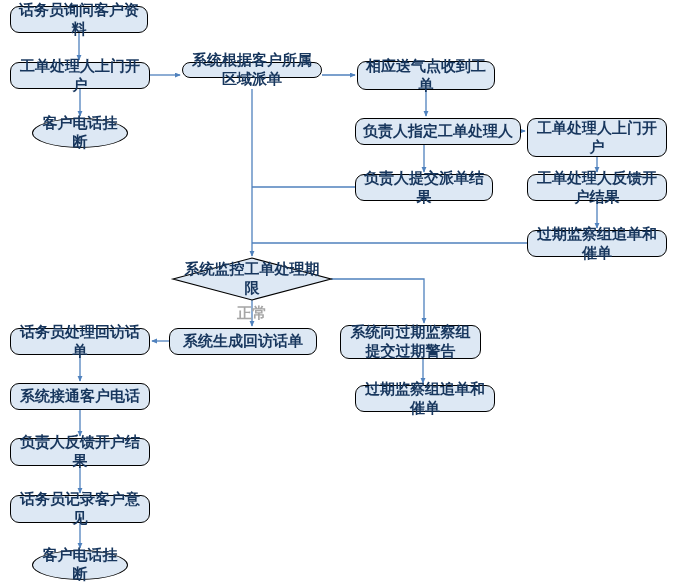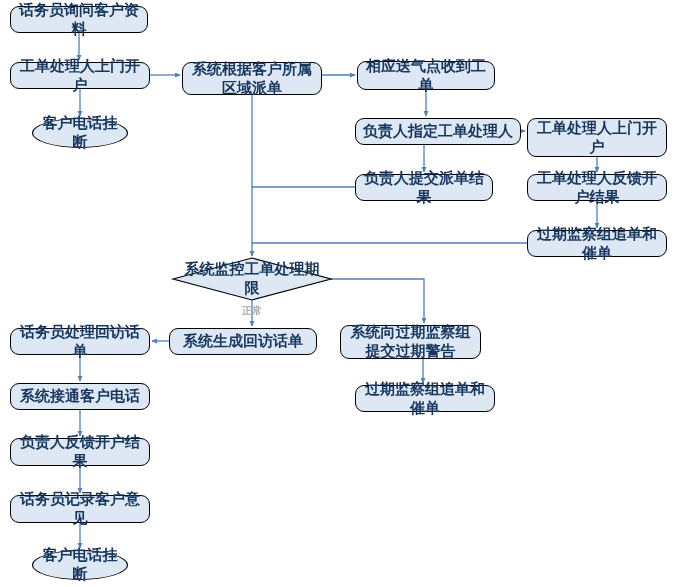--- a/index.html
+++ b/index.html
@@ -25,21 +25,21 @@
     display:flex;align-items:center;justify-content:center;
     font-size:15px;font-weight:bold;color:var(--text);
     text-align:center;line-height:1.25;
     padding:1px 4px;box-sizing:border-box;
   }
   .ellipse{border-radius:50%;}
   .diamond-label{
     background:transparent;border:none;padding:0;
   }
   .edge-label{
-    position:absolute;font-size:10px;font-weight:bold;
+    position:absolute;font-size:15px;font-weight:bold;
     color:var(--edge-label);text-align:center;
     background:transparent;
   }
 </style>
 </head>
 <body>
 
 <div id="canvas">
 
   <svg id="edges" viewBox="0 0 681 587">
@@ -91,21 +91,21 @@
 
     <polygon class="diamond-shape" points="173,279 252,258 331,279 252,300"></polygon>
   </svg>
 
   <div class="node" style="left:10px;top:6px;width:138px;height:27px">话务员询问客户资料</div>
 
   <div class="node" style="left:10px;top:62px;width:140px;height:27px">工单处理人上门开户</div>
 
   <div class="node ellipse" style="left:32px;top:118px;width:96px;height:30px">客户电话挂断</div>
 
-  <div class="node" style="left:182px;top:62px;width:140px;height:33px">系统根据客户所属区域派单</div>
+  <div class="node" style="left:182px;top:62px;width:140px;height:16px">系统根据客户所属区域派单</div>
 
   <div class="node" style="left:357px;top:61px;width:138px;height:29px">相应送气点收到工单</div>
 
   <div class="node" style="left:355px;top:118px;width:166px;height:27px">负责人指定工单处理人</div>
 
   <div class="node" style="left:527px;top:118px;width:140px;height:39px">工单处理人上门开户</div>
 
   <div class="node" style="left:355px;top:174px;width:138px;height:27px">负责人提交派单结果</div>
 
   <div class="node" style="left:527px;top:174px;width:140px;height:27px">工单处理人反馈开户结果</div>

